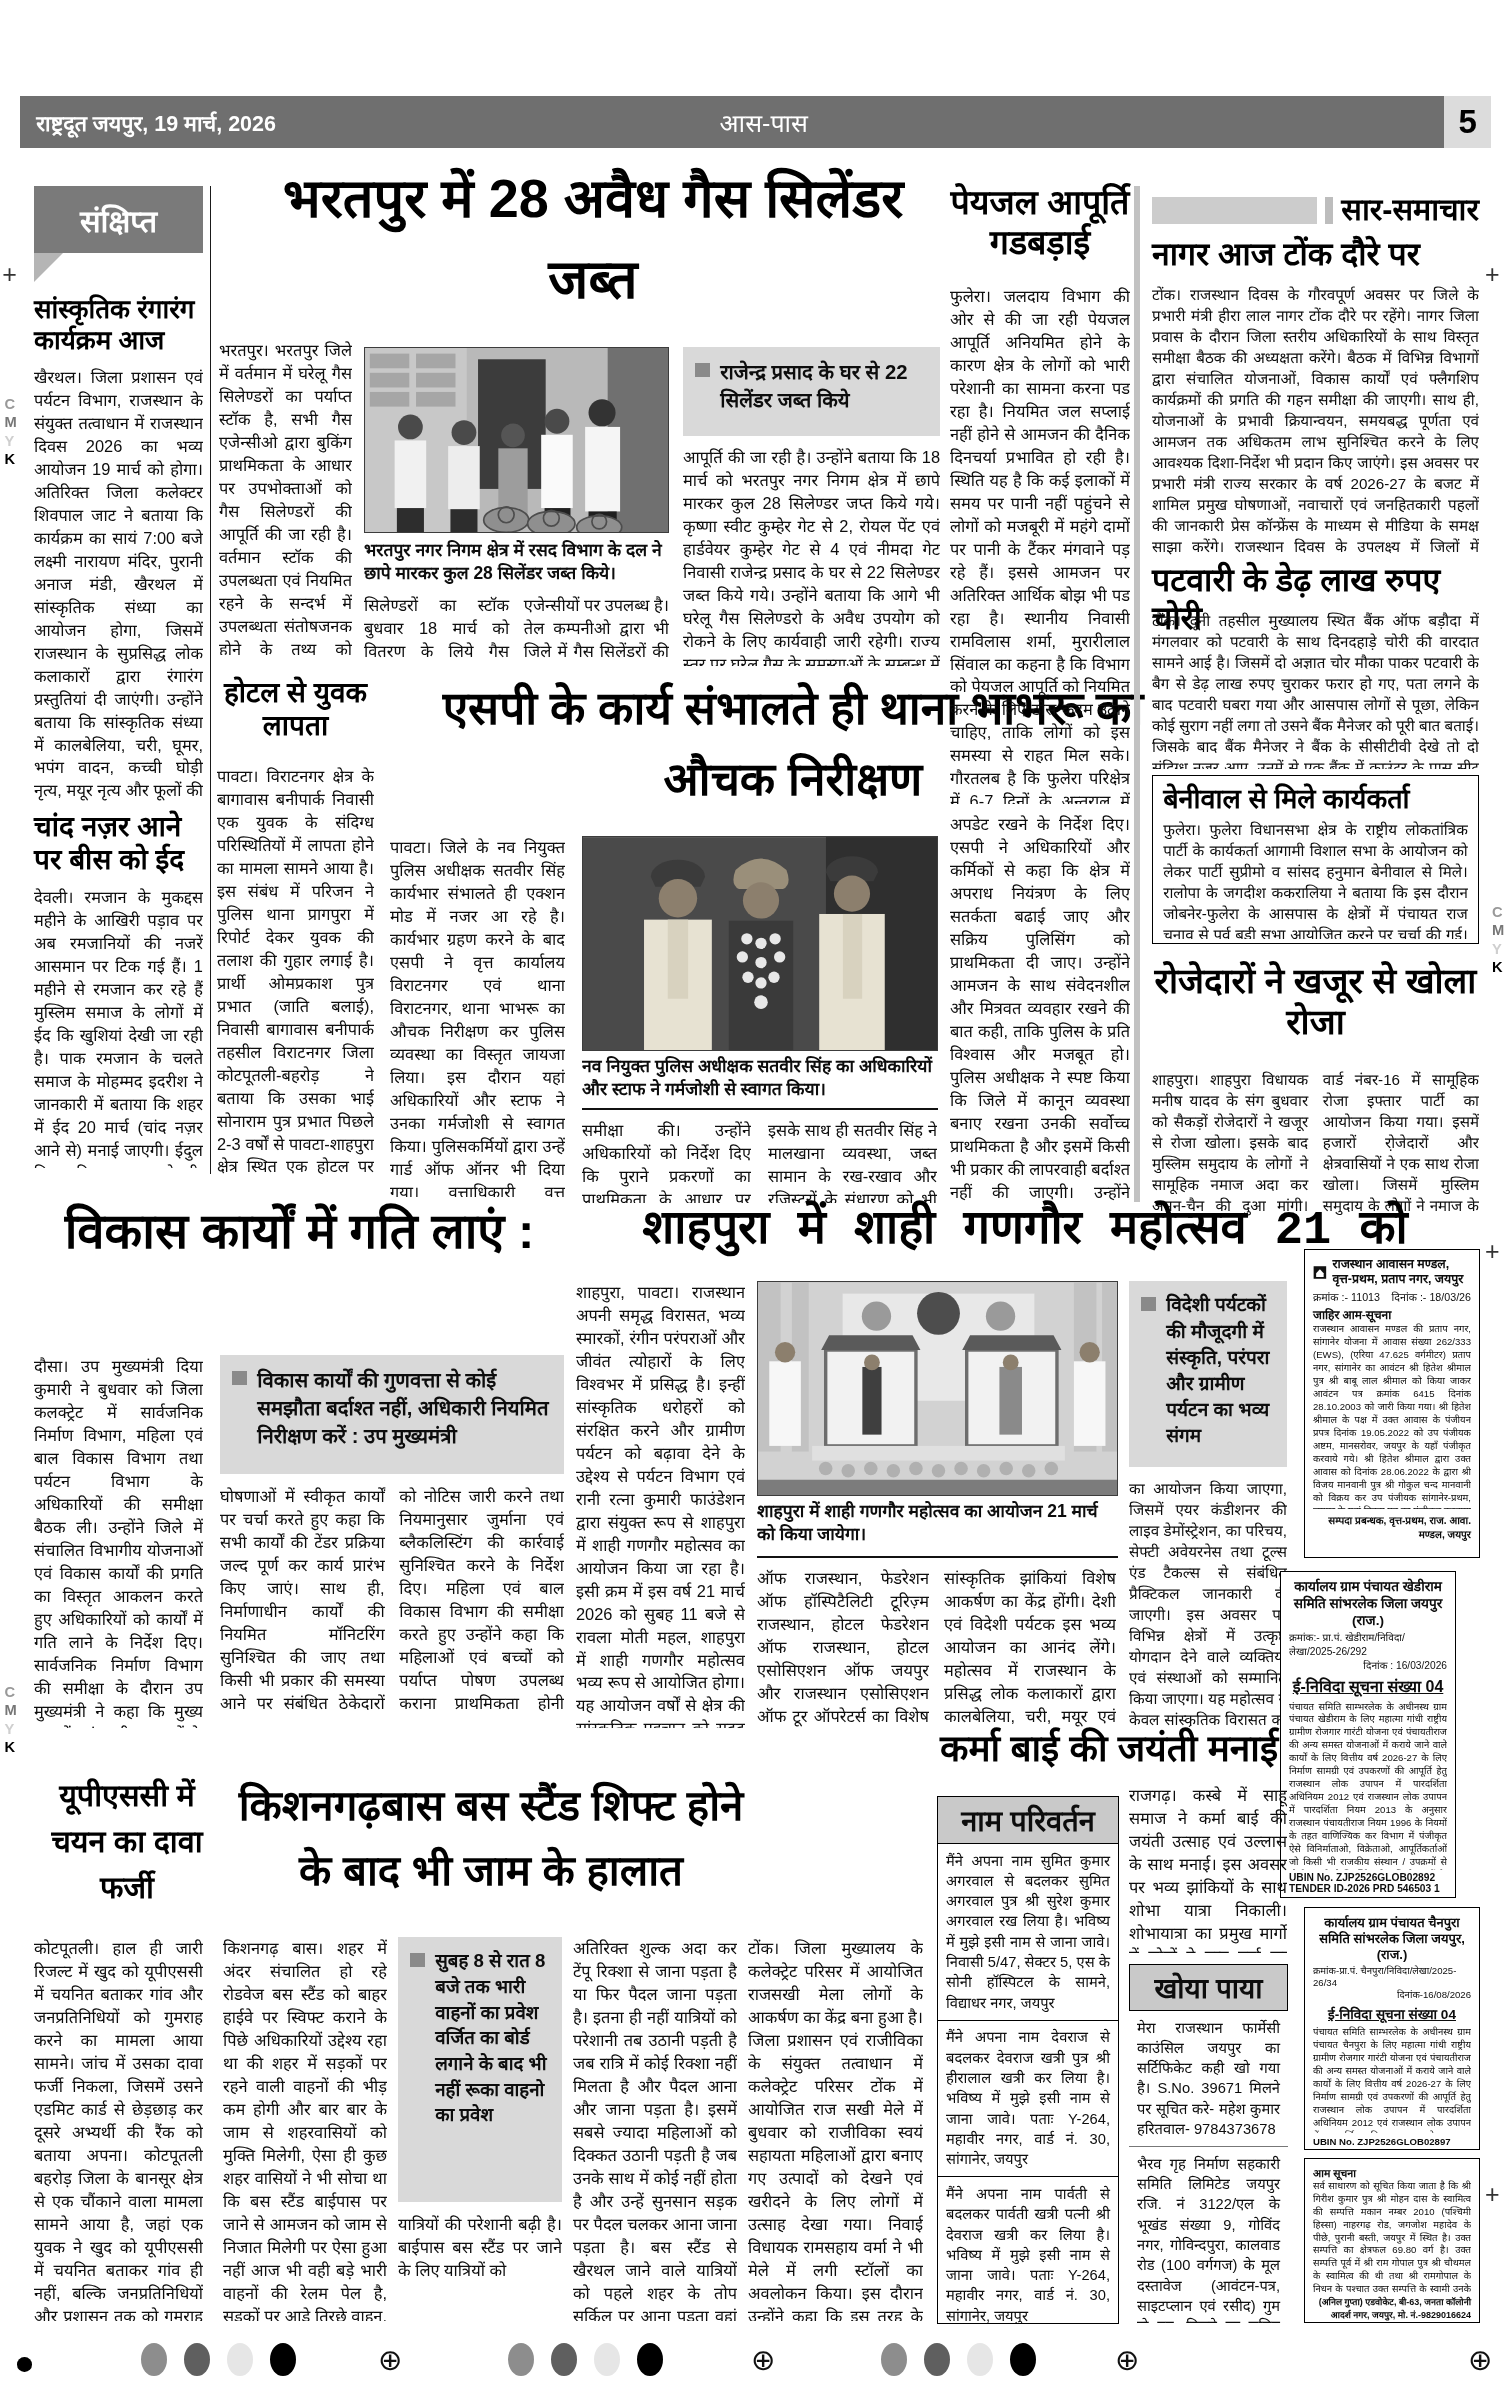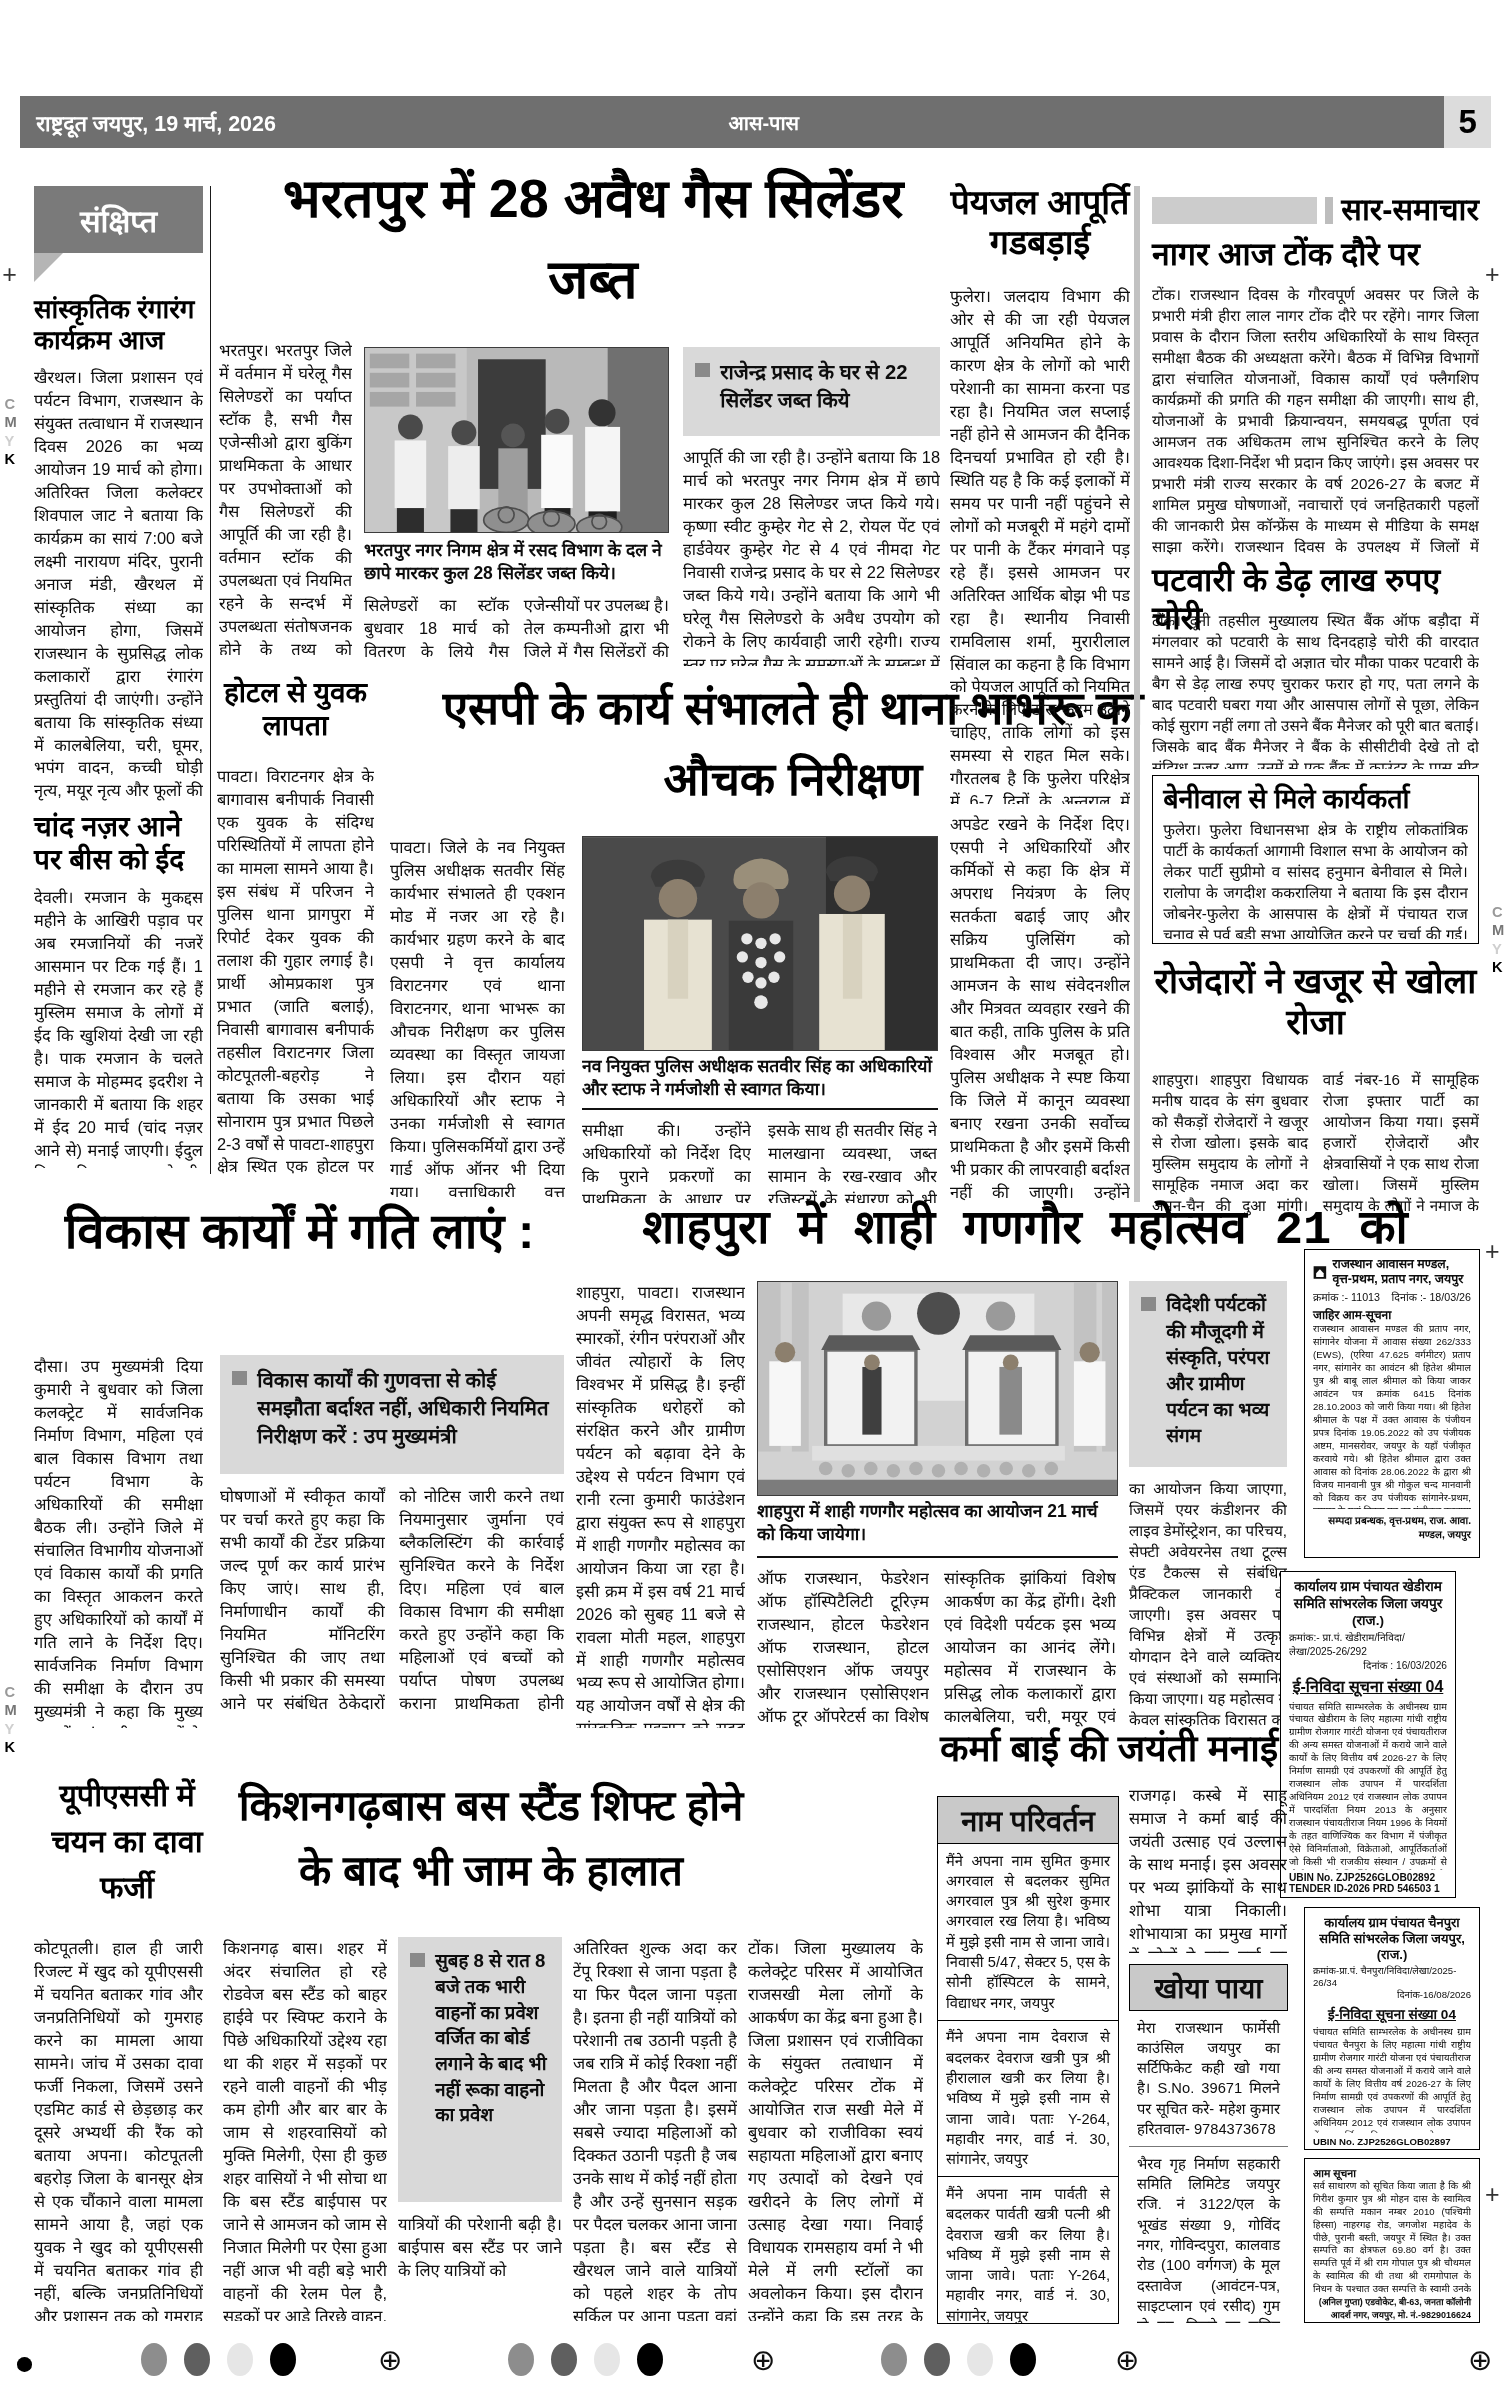--- a/index.html
+++ b/index.html
@@ -60,21 +60,21 @@
   </div>
   <div class="cmyk" style="left:4.5px;top:1683px;">
     <div style="color:#999;">C</div>
       <div style="color:#777;">M</div>
       <div style="color:#cfcfcf;">Y</div>
       <div style="color:#000;">K</div>
   </div>
 
   <div class="abs headbar" style="left:20.3px;top:96px;width:1471px;height:52px;">
     <div style="font-size:21.5px;font-weight:700;padding-left:16px;flex:1;">राष्ट्रदूत जयपुर, 19 मार्च, 2026</div>
-    <div style="font-size:20px;font-weight:700;flex:1;text-align:center;">आस-पास</div>
+    <div style="font-size:25px;font-weight:400;flex:1;text-align:center;">आस-पास</div>
     <div style="flex:1;display:flex;justify-content:flex-end;">
       <div style="width:47px;height:52px;background:#dcdcdc;color:#000;font-size:33px;font-weight:800;display:flex;align-items:center;justify-content:center;">5</div>
     </div>
   </div>
 
   <div class="abs" style="left:34px;top:186px;width:169px;height:67px;background:#7a7a7a;color:#fff;display:flex;align-items:center;justify-content:center;font-size:30.5px;font-weight:800;">संक्षिप्त</div>
   <div class="abs" style="left:34px;top:253px;width:0;height:0;border-left:29px solid #b5b5b5;border-bottom:29px solid transparent;"></div>
 
   <div class="abs hl" style="left:34px;top:294px;width:169px;font-size:26px;">सांस्कृतिक रंगारंग कार्यक्रम आज</div>
   <div class="abs bt" style="left:34px;top:366px;width:169px;height:435px;">खैरथल। जिला प्रशासन एवं पर्यटन विभाग, राजस्थान के संयुक्त तत्वाधान में राजस्थान दिवस 2026 का भव्य आयोजन 19 मार्च को होगा। अतिरिक्त जिला कलेक्टर शिवपाल जाट ने बताया कि कार्यक्रम का सायं 7:00 बजे लक्ष्मी नारायण मंदिर, पुरानी अनाज मंडी, खैरथल में सांस्कृतिक संध्या का आयोजन होगा, जिसमें राजस्थान के सुप्रसिद्ध लोक कलाकारों द्वारा रंगारंग प्रस्तुतियां दी जाएंगी। उन्होंने बताया कि सांस्कृतिक संध्या में कालबेलिया, चरी, घूमर, भपंग वादन, कच्ची घोड़ी नृत्य, मयूर नृत्य और फूलों की होली जैसे पारंपरिक नृत्यों का प्रदर्शन होगा। यह आयोजन राजस्थानी संस्कृति की समृद्धि और विविधता का सजीव चित्रण करेगा। कार्यक्रम में खास आकर्षण मयूर एवं फूलों की होली, जिसमें जाने-माने लोक कलाकार अपने अनोखे अंदाज में श्रोताओं को मंत्रमुग्ध करेंगे। यह आयोजन राजस्थान की सांस्कृतिक धरोहर का जीवंत प्रदर्शन करेगा और प्रदेश के गौरवशाली अतीत को याद करेगा।</div>

